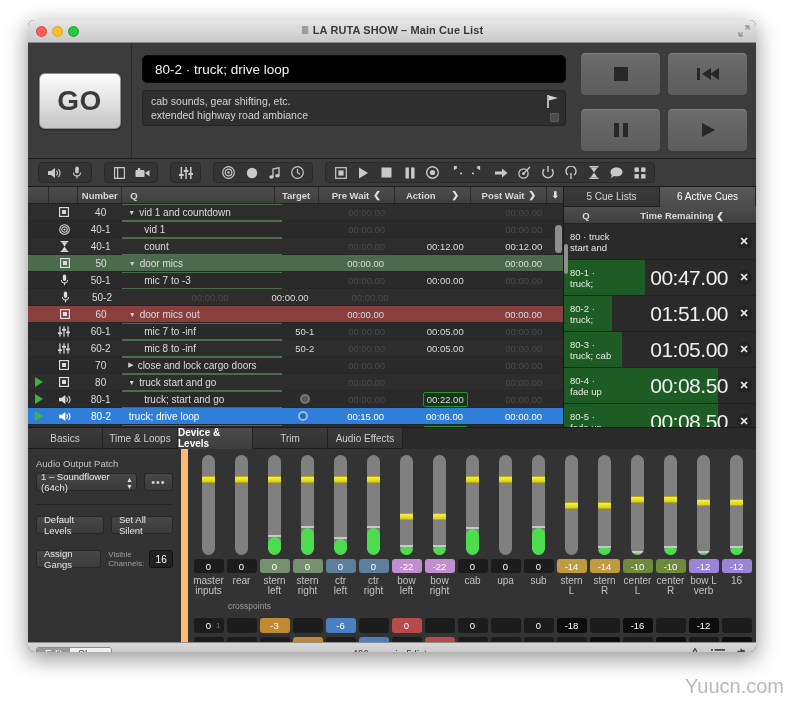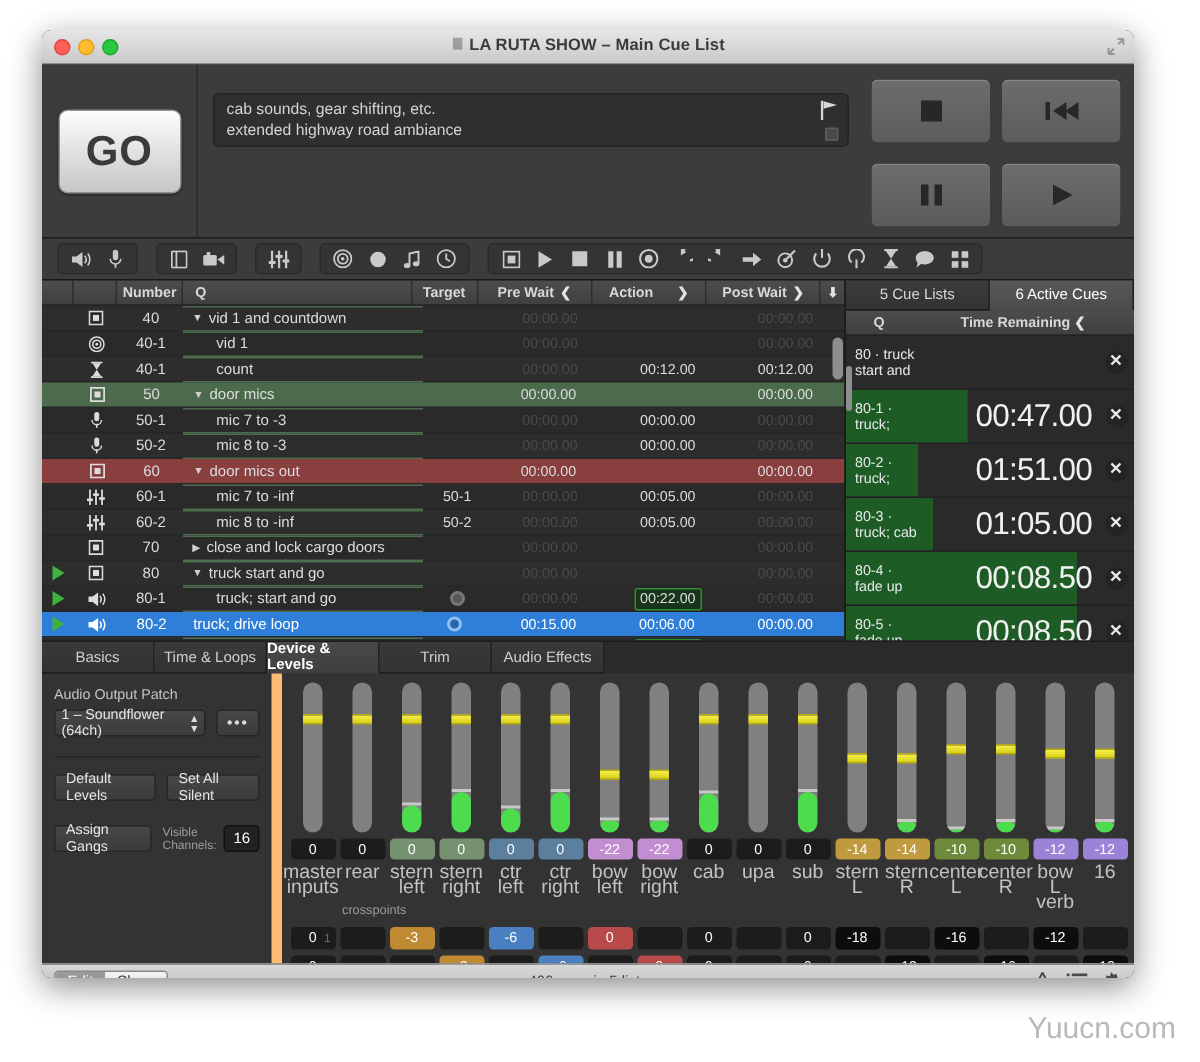--- a/index.html
+++ b/index.html
@@ -181,21 +181,21 @@
   .fch{width:33px;display:flex;flex-direction:column;align-items:center;}
   .ftrack{width:13px;height:100px;background:#808080;border-radius:7px;position:relative;
     overflow:hidden;}
   .ffill{position:absolute;left:0;right:0;bottom:0;background:#4ddc4d;border-radius:7px;}
   .funity{position:absolute;left:0;right:0;height:2px;background:#c8c8c8;}
   .fknob{position:absolute;left:-2px;width:17px;height:7px;border-radius:3px;
     background:linear-gradient(to bottom,#f6ef4a,#d8cf18);border:1px solid #b3aa12;}
   .fval{margin-top:4px;width:30px;height:14px;border-radius:3px;
     display:flex;align-items:center;justify-content:center;font-size:9.5px;color:#fff;
     background:#1c1c1c;}
-  .flabel{margin-top:3px;font-size:13px;color:#c2c2c2;text-align:center;line-height:10px;
+  .flabel{margin-top:3px;font-size:10px;color:#c2c2c2;text-align:center;line-height:10px;
     height:22px;}
   #xp-label{position:absolute;left:40px;top:152px;font-size:8.5px;color:#9a9a9a;}
   #xp-rows{position:absolute;left:4px;right:4px;top:168px;}
   .xprow{display:flex;height:17px;align-items:center;margin-bottom:2px;}
   .xpcell{width:33px;display:flex;align-items:center;justify-content:center;}
   .xpbox{width:30px;height:15px;border-radius:3px;background:#1c1c1c;
     display:flex;align-items:center;justify-content:center;font-size:9.5px;color:#fff;}
   .xpbox.empty{color:transparent;}
   .xpidx{position:absolute;font-size:8px;color:#6a6a6a;}
 
@@ -235,20 +235,21 @@
       <path d="M11 1 L7 1 M11 1 L11 5 M11 1 L7.5 4.5" stroke="#555" stroke-width="1.3" fill="none"></path>
       <path d="M1 11 L5 11 M1 11 L1 7 M1 11 L4.5 7.5" stroke="#555" stroke-width="1.3" fill="none"></path>
     </svg>
   </div>
 
   <div id="toppanel">
     <div id="go-wrap">
       <div id="go-btn">GO</div>
     </div>
     <div id="center-col">
+      <div id="cuename">80-2 · truck; drive loop</div>
       <div id="notes">
         <div class="note-line">cab sounds, gear shifting, etc.</div>
         <div class="note-line">extended highway road ambiance</div>
         <svg id="flag-icon" width="12" height="13" viewBox="0 0 12 13">
           <path d="M1 0 L1 13" stroke="#d8d8d8" stroke-width="1.6"></path>
           <path d="M2 0.5 L11 3 L2 5.5 Z" fill="#d8d8d8"></path>
         </svg>
         <div id="flag-box"></div>
       </div>
     </div>
@@ -587,25 +588,20 @@
           <div class="crow">
             <div class="cc c-flag"></div>
             <div class="cc c-icon cicon">
               <svg width="9" height="12" viewBox="0 0 10 13">
                 <rect x="3.2" y="0.5" width="3.6" height="7" rx="1.8" fill="currentColor"></rect>
                 <path d="M1.5 6.5 a3.5 3.5 0 0 0 7 0" stroke="currentColor" stroke-width="1.1" fill="none"></path>
                 <rect x="4.4" y="9.3" width="1.2" height="3" fill="currentColor"></rect>
               </svg>
             </div>
             <div class="cc c-num">50-2</div>
-            <div class="cc c-q" style="padding:0">
-              <div class="qbox indent1">
-                <span>mic 8 to -3</span>
-              </div>
-            </div>
             <div class="cc c-target">
               <span></span>
             </div>
             <div class="cc c-pre dim">00:00.00</div>
             <div class="cc c-act">
               <span>00:00.00</span>
             </div>
             <div class="cc c-post dim">00:00.00</div>
             <div class="cc c-end"></div>
           </div>

